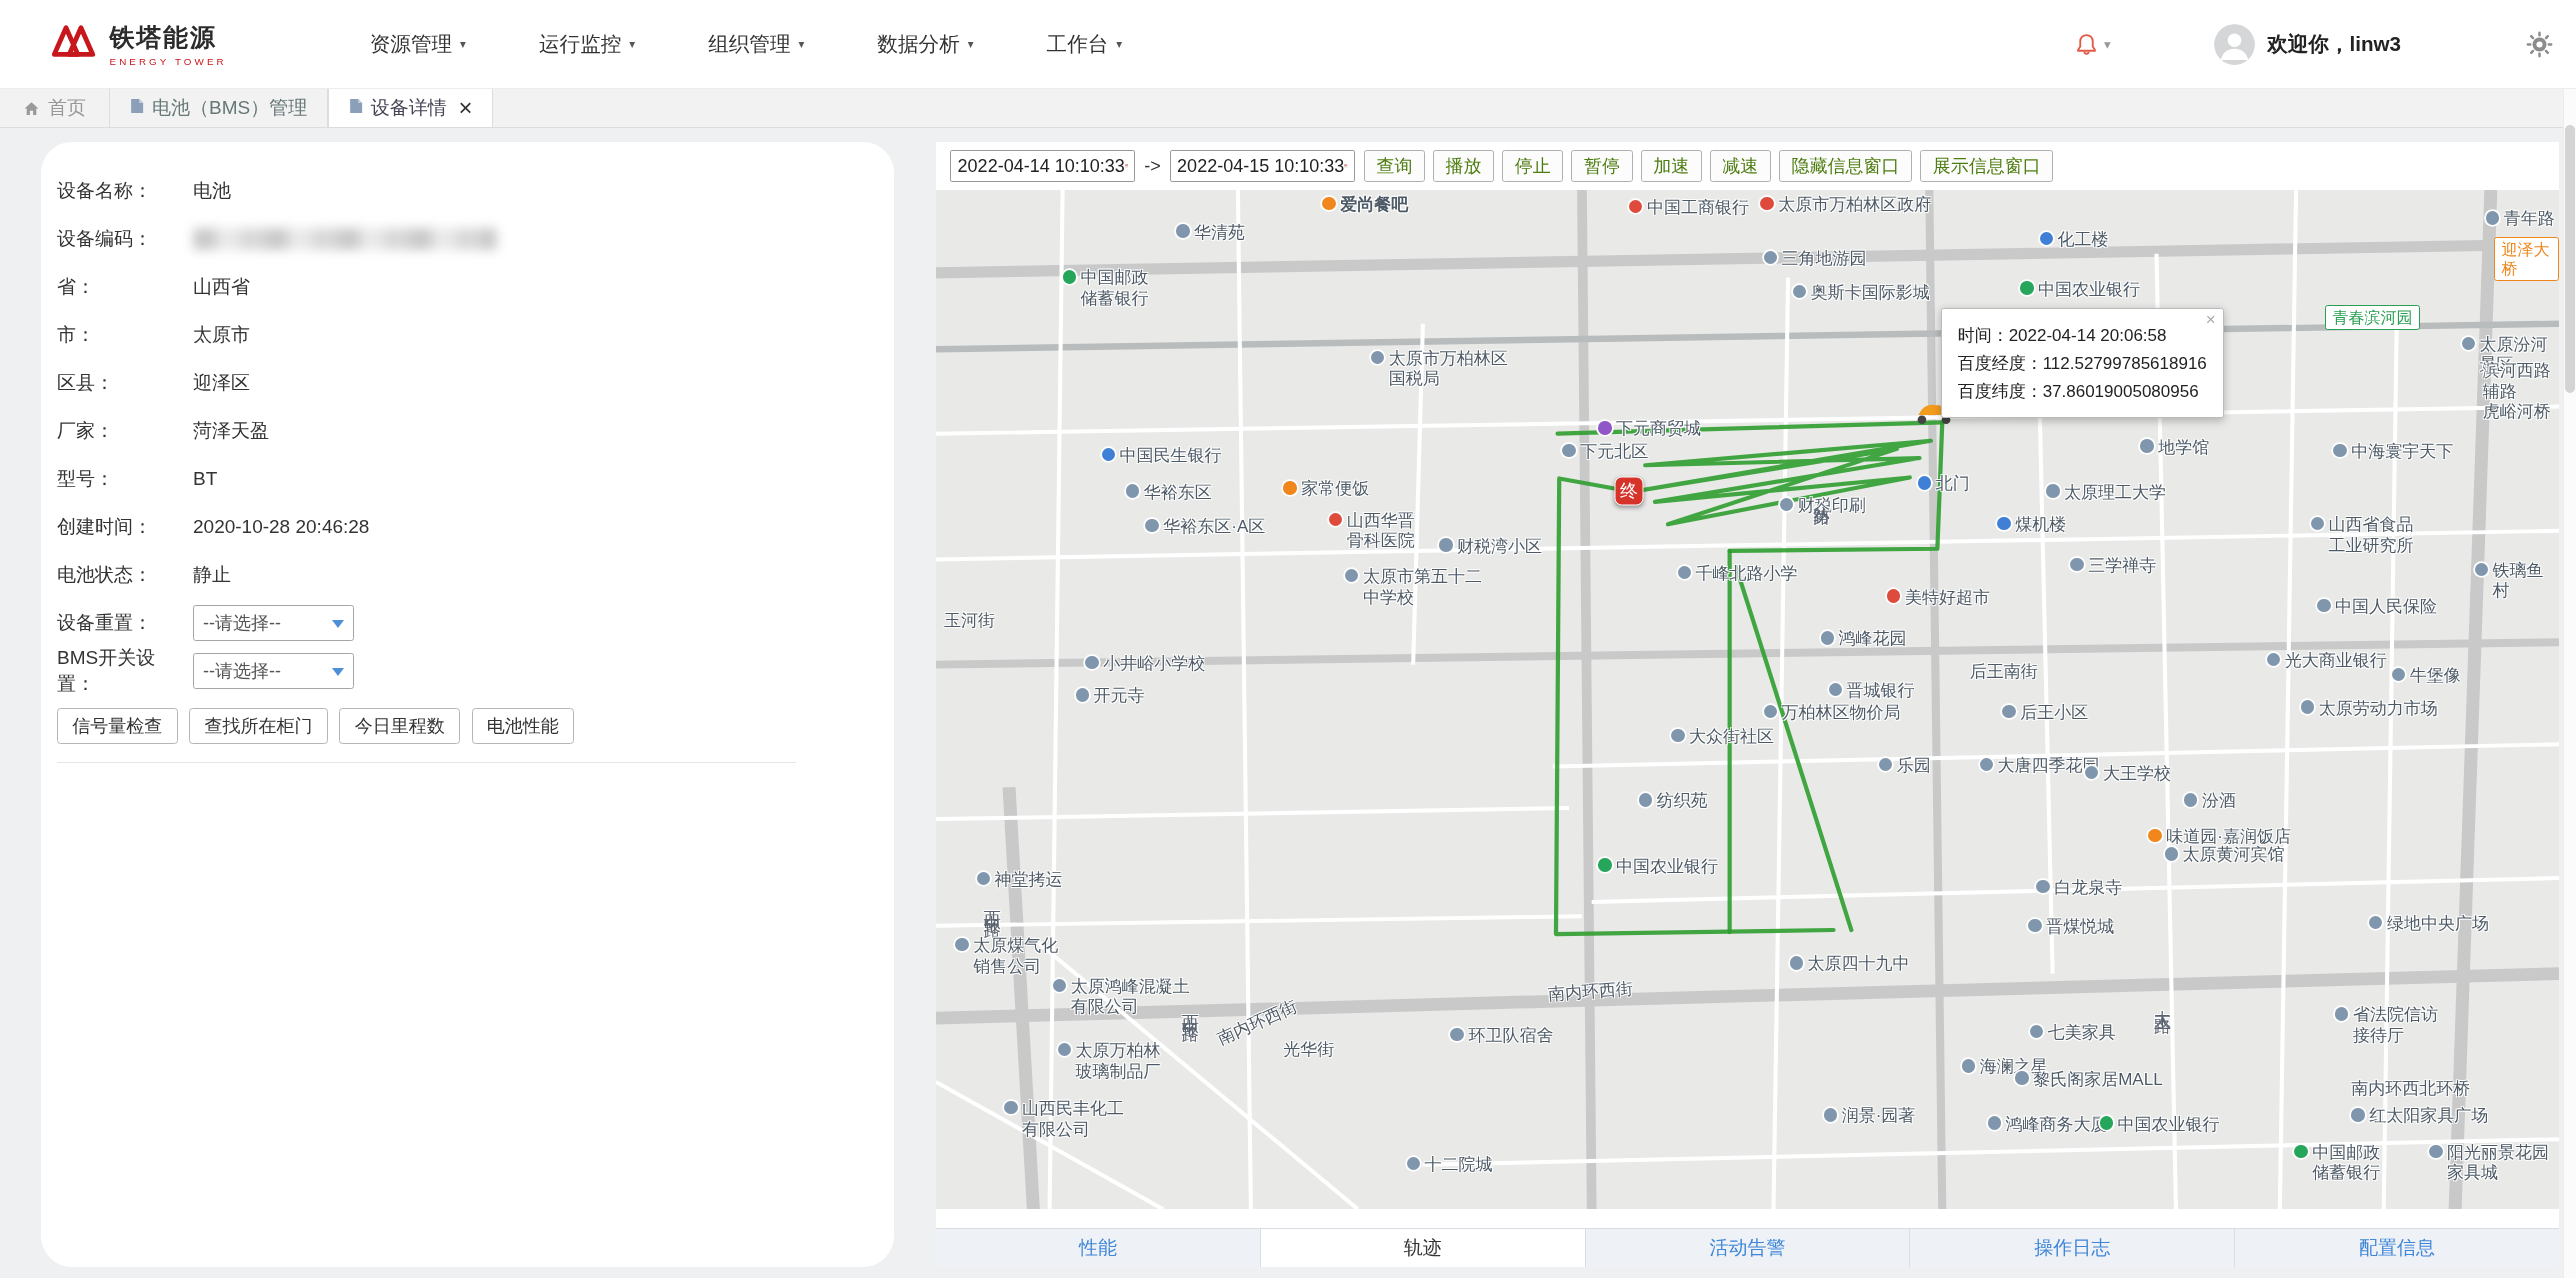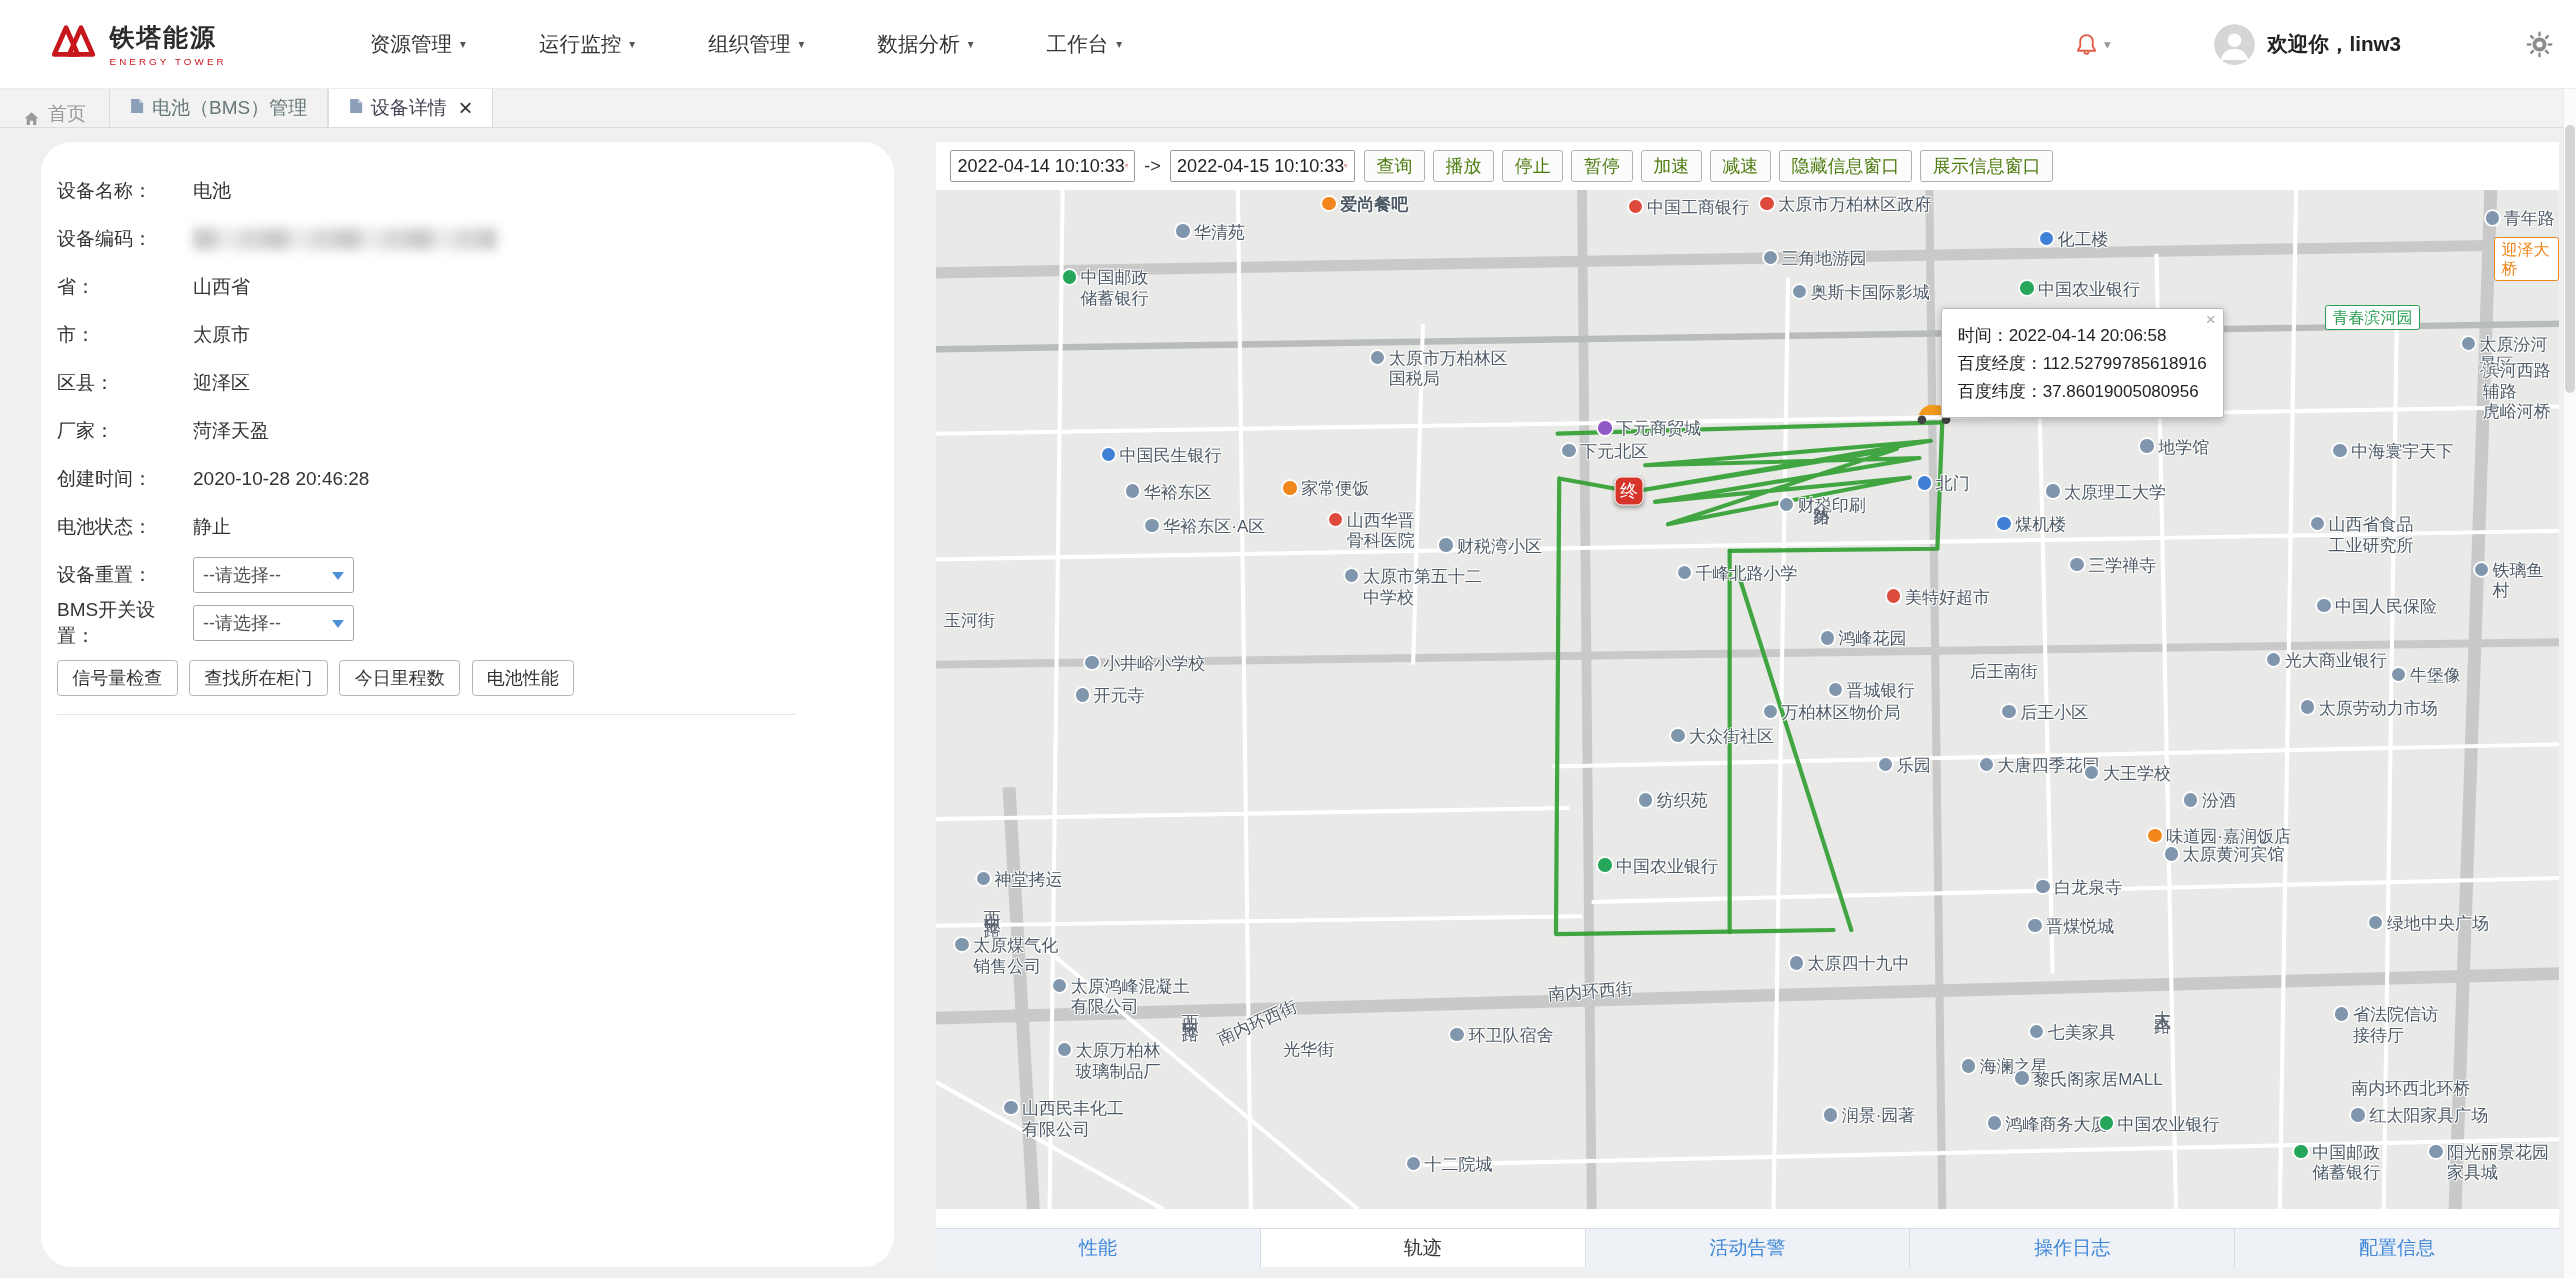--- a/index.html
+++ b/index.html
@@ -19,21 +19,21 @@
   .header-right { margin-left:auto; margin-right:23px; display:flex; align-items:center; }
   .bell-wrap { display:flex; align-items:center; gap:5.4px; margin-right:103px; cursor:pointer; }
   .bell-caret { font-size:13.4px; color:#999; }
   .avatar { width:41px; height:41px; border-radius:50%; overflow:hidden; margin-right:12.5px; }
   .welcome { font-size:20.6px; font-weight:bold; color:#222; margin-right:125px; white-space:nowrap; }
   .gear-btn { cursor:pointer; display:flex; }
 
   
   .tabbar { position:absolute; top:89px; left:0; right:0; height:39px; background:#f2f2f2;
             border-bottom:0.9px solid #dcdcdc; display:flex; align-items:stretch; z-index:5; }
-  .home-tab { display:flex; align-items:flex-end; gap:8px; padding:0 23px; font-size:19px; color:#999; cursor:pointer; }
+  .home-tab { display:flex; align-items:center; gap:8px; padding:0 23px; font-size:19px; color:#999; cursor:pointer; }
   .bc-tabs { display:flex; align-items:stretch; }
   .bc-tab { display:flex; align-items:center; gap:8px; padding:0 19.7px; font-size:19px; color:#677;
             background:#f2f2f2; border-left:0.9px solid #ddd; border-right:0.9px solid #ddd; cursor:pointer; }
   .bc-tab.active { background:#fff; color:#445; }
   .bc-close { font-size:24px; color:#333; margin-left:3.6px; line-height:1; }
 
   
   .left-panel { position:absolute; left:41px; top:142px; width:853px; height:1125px; background:#fff;border-radius:31px; }
   .fields { padding-top:25px; }
   .row { display:flex; align-items:center; height:48px; padding-left:16px; }
@@ -214,20 +214,24 @@
           <span class="lbl">市：</span>
           <span class="val">太原市</span>
         </div>
         <div class="row">
           <span class="lbl">区县：</span>
           <span class="val">迎泽区</span>
         </div>
         <div class="row">
           <span class="lbl">厂家：</span>
           <span class="val">菏泽天盈</span>
+        </div>
+        <div class="row">
+          <span class="lbl">型号：</span>
+          <span class="val">BT</span>
         </div>
         <div class="row">
           <span class="lbl">创建时间：</span>
           <span class="val">2020-10-28 20:46:28</span>
         </div>
         <div class="row">
           <span class="lbl">电池状态：</span>
           <span class="val">静止</span>
         </div>
         <div class="row">

